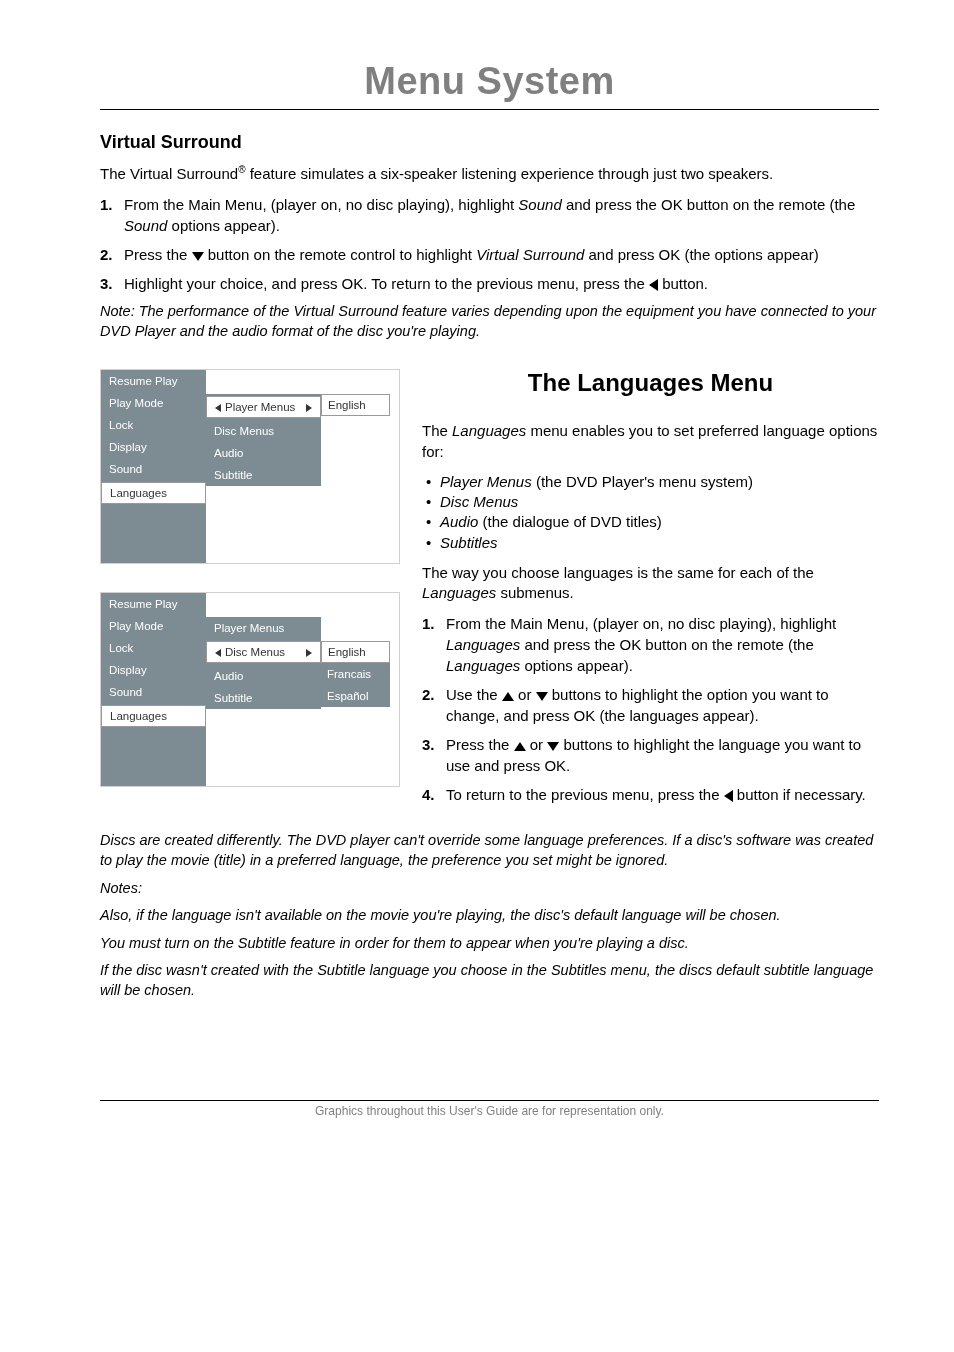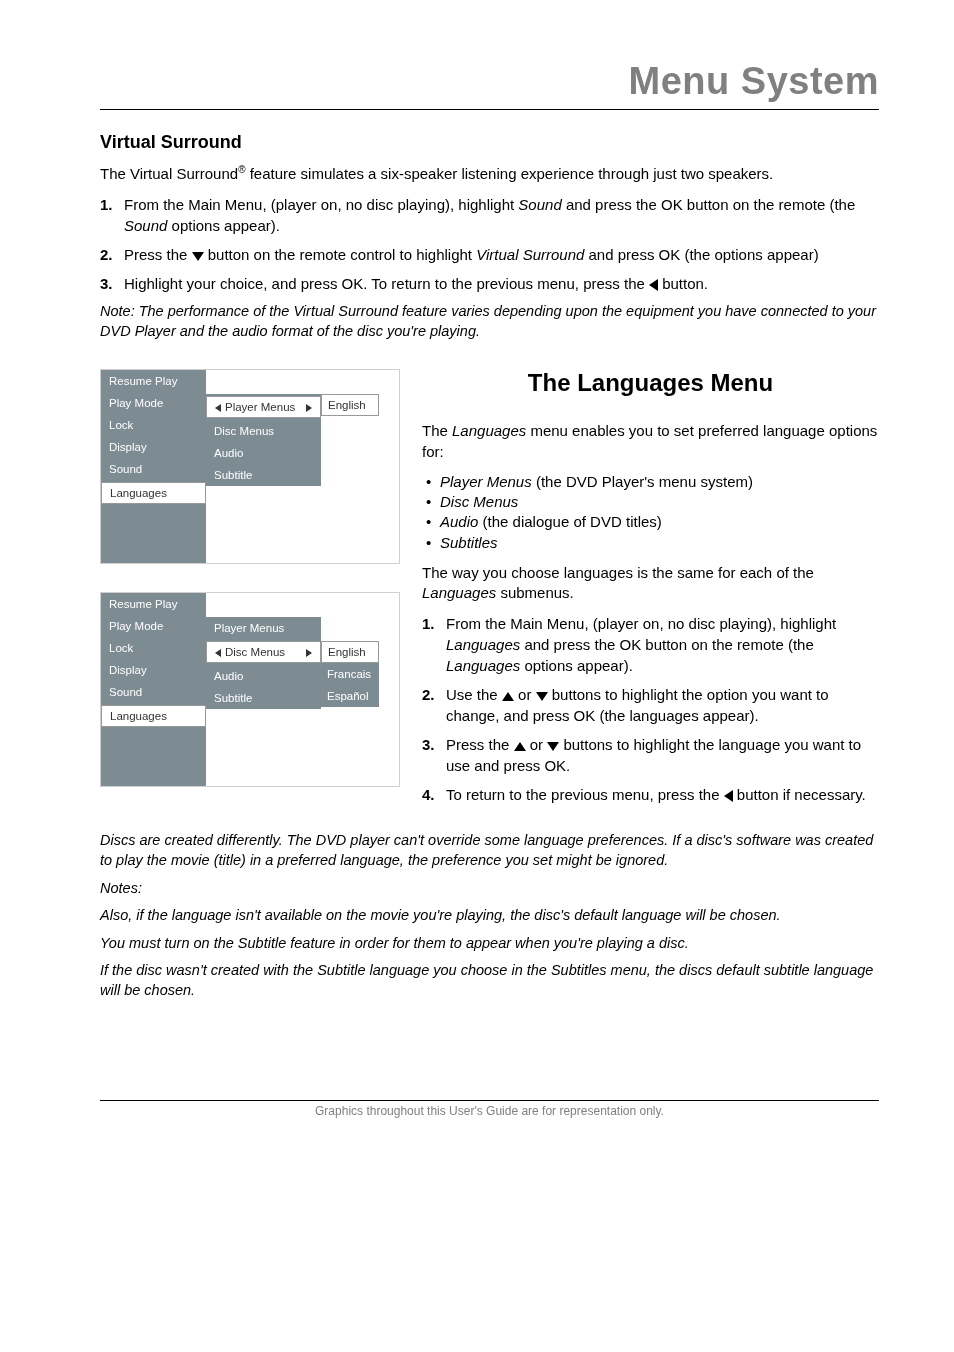--- a/index.html
+++ b/index.html
@@ -9,21 +9,21 @@
     color: #000;
     width: 954px;
     margin: 0 auto;
     padding: 60px 75px 40px 100px;
   }
   .header-title {
     font-family: "Arial Black", Arial, sans-serif;
     font-weight: 900;
     font-size: 38px;
     color: #808080;
-    text-align: right;
+    text-align: center;
     letter-spacing: 0.5px;
     margin-bottom: 6px;
   }
   .rule {
     height: 1px;
     background: #000;
     margin-bottom: 22px;
   }
   .h2 {
     font-weight: bold;
@@ -156,21 +156,21 @@
     background: #fff;
     color: #333;
     border: 1px solid #999;
     margin: 2px 0;
     padding: 4px 8px;
   }
   .menu-val {
     position: absolute;
     left: 220px;
     top: 24px;
-    width: 58px;
+    width: 69px;
     background: #7d8b92;
   }
   .menu-val .val-item {
     color: #fff;
     padding: 5px 6px;
     font-size: 11.5px;
   }
   .menu-val .val-item.sel {
     background: #fff;
     color: #333;

